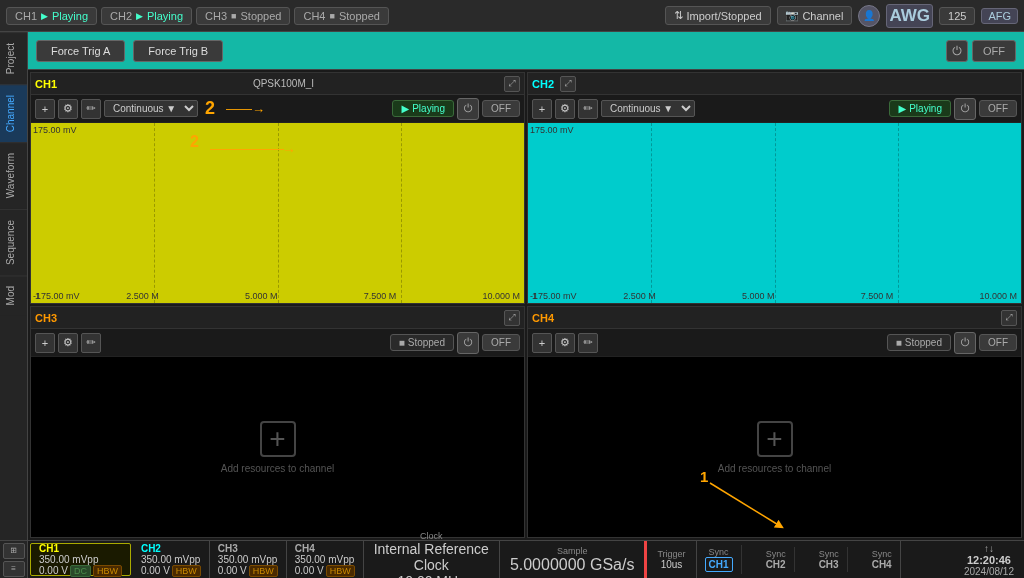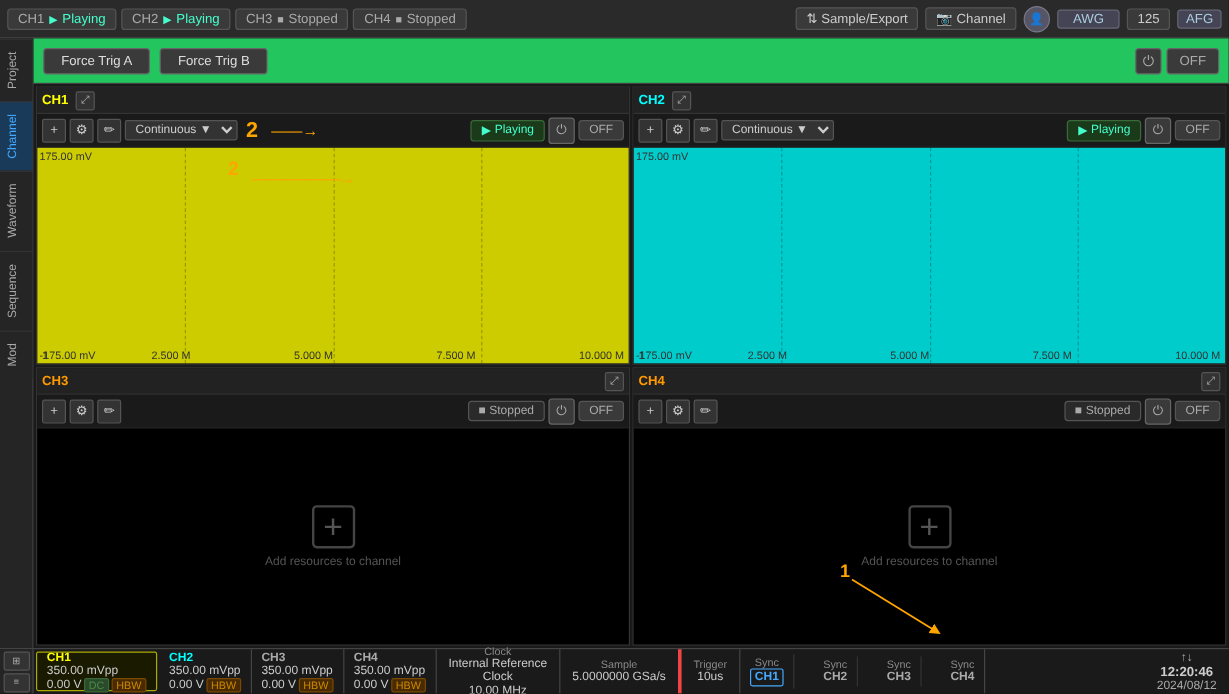--- a/index.html
+++ b/index.html
@@ -67,24 +67,24 @@
       align-items: center;
       justify-content: center;
       font-size: 10px;
       color: #acd;
       border: 1px solid #778;
     }
     .nav-awg-badge {
       background: #445;
       border: 1px solid #667;
       border-radius: 3px;
-      padding: 1px 12px;
+      padding: 1px 2px;
       color: #acd;
-      font-size: 11px;
-      font-weight: normal;
+      font-size: 17px;
+      font-weight: bold;
     }
     .nav-afg-badge {
       background: #445;
       border: 1px solid #667;
       border-radius: 3px;
       padding: 1px 6px;
       color: #acd;
       font-size: 11px;
     }
 
@@ -119,21 +119,21 @@
       position: absolute;
       left: 28px; top: 32px;
       width: 996px;
       height: 508px;
       background: #1a1a1a;
     }
 
     
     #force-trig-bar {
       height: 38px;
-      background: #22c55e;
+      background: #14b8a6;
       border-bottom: 1px solid #444;
       display: flex;
       align-items: center;
       padding: 0 8px;
       gap: 8px;
     }
     .force-trig-btn {
       padding: 4px 14px;
       background: #3a3a3a;
       border: 1px solid #666;
@@ -416,33 +416,33 @@
     
     .clock-section {
       display: flex;
       flex-direction: column;
       align-items: center;
       padding: 0 10px;
       border-right: 1px solid #444;
       justify-content: center;
     }
     .clock-title { font-size: 9px; color: #888; }
-    .clock-value { font-size: 10px; color: #ccc; }
+    .clock-value { font-size: 14px; color: #ccc; }
 
     
     .sample-section {
       display: flex;
       flex-direction: column;
       align-items: center;
       padding: 0 10px;
       border-right: 3px solid #ef4444;
       justify-content: center;
     }
     .sample-title { font-size: 9px; color: #888; }
-    .sample-value { font-size: 10px; color: #ccc; }
+    .sample-value { font-size: 16px; color: #ccc; }
 
     
     .trigger-section {
       display: flex;
       flex-direction: column;
       align-items: center;
       padding: 0 10px;
       border-right: 1px solid #444;
       justify-content: center;
     }
@@ -519,21 +519,21 @@
     <span class="status-stopped">Stopped</span>
   </div>
   <div class="nav-channel-btn">
     <span class="ch-label">CH4</span>
     <span class="nav-stop-icon">■</span>
     <span class="status-stopped">Stopped</span>
   </div>
   <div class="nav-right">
     <div class="nav-right-btn">
       <span>⇅</span>
-      <span>Sample/Export</span>
+      <span>Import/Stopped</span>
     </div>
     <div class="nav-right-btn">
       <span>📷</span>
       <span>Channel</span>
     </div>
     <div class="nav-user-icon">👤</div>
     <div class="nav-awg-badge">AWG</div>
     <div class="nav-right-btn">
       <span>125</span>
     </div>
@@ -558,20 +558,21 @@
       <div class="trig-power-btn">⏻</div>
       <div class="trig-off-label">OFF</div>
     </div>
   </div>
 
   <div id="channel-grid">
 
     <div class="channel-panel">
       <div class="ch-header">
         <span class="ch-label-tag ch1">CH1</span>
+        <span class="ch-waveform-name">QPSK100M_I</span>
         <div class="ch-expand-btn">⤢</div>
       </div>
       <div class="ch-toolbar">
         <div class="ch-tool-btn">+</div>
         <div class="ch-tool-btn">⚙</div>
         <div class="ch-tool-btn">✏</div>
         <select class="ch-continuous-select">
           <option>Continuous ▼</option>
         </select>
         <span class="ch-seq-num">2</span>

